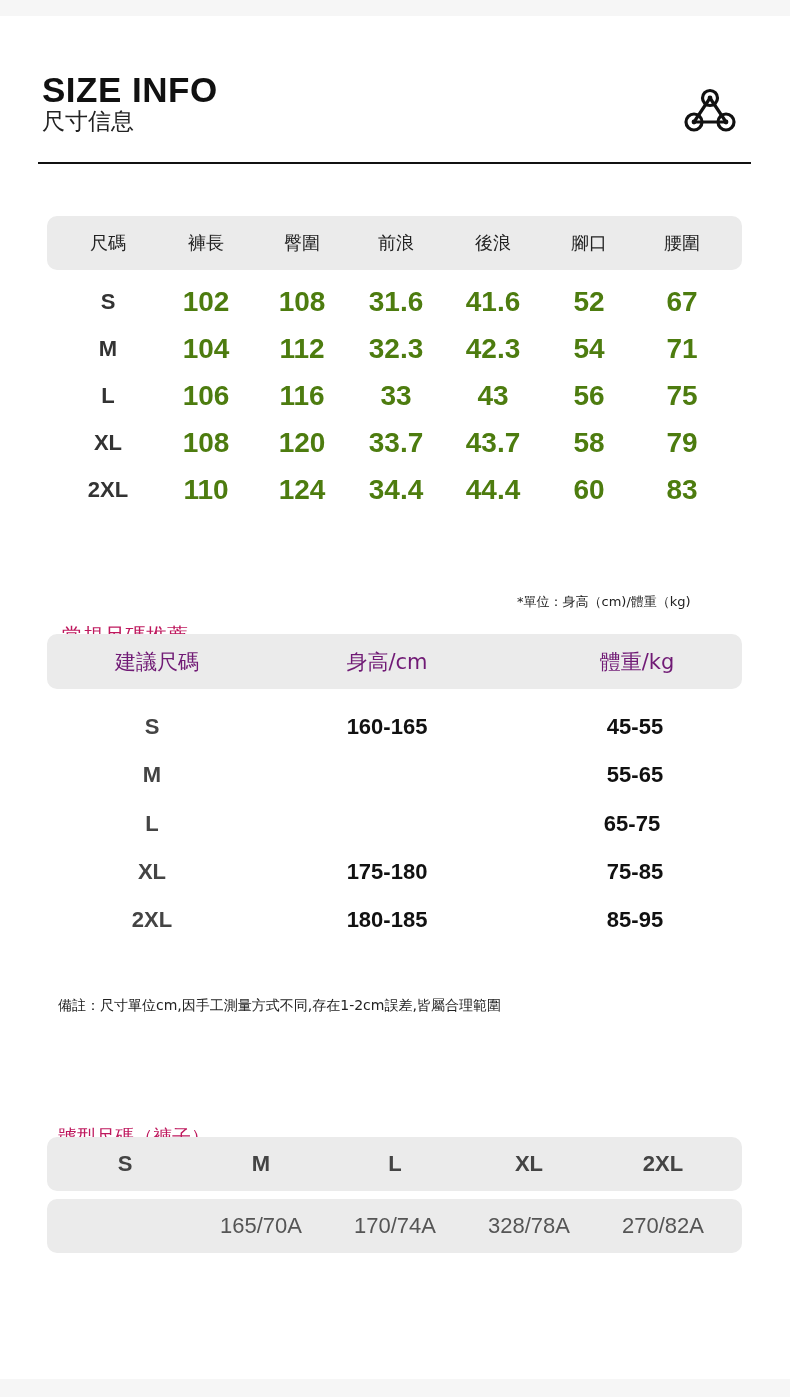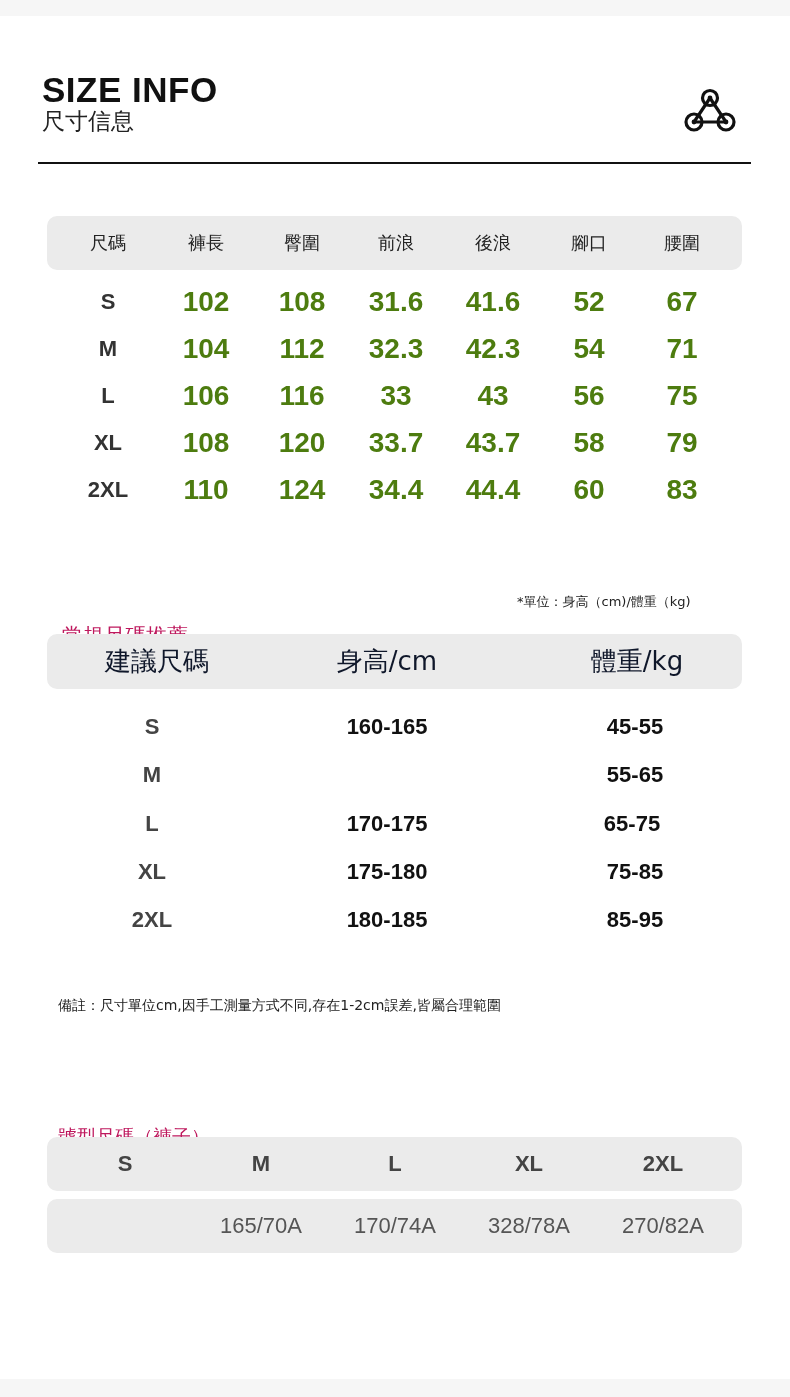--- a/index.html
+++ b/index.html
@@ -20,21 +20,21 @@
   .t1-head { top: 216px; height: 54px; text-align: right; }
   .t1-col { position: absolute; top: 0; height: 100%; display: flex; align-items: center; justify-content: center; font-size: 18px; color: #222; }
   .t1-row { position: absolute; left: 47px; width: 695px; height: 40px; }
   .t1-cell { position: absolute; top: 0; height: 40px; display: flex; align-items: center; justify-content: center; font-family: "Liberation Sans", sans-serif; font-size: 28px; color: #4d7c0f; font-weight: bold; }
   .t1-cell.size { font-weight: 700; font-size: 22px; color: #333; }
 
   
   .sec-title { position: absolute; font-size: 21px; color: #be185d; line-height: 1; margin-top: 40px; }
   .unit-note { position: absolute; left: 517px; top: 593px; font-size: 13px; color: #222; }
   .t2-head { top: 634px; height: 55px; }
-  .t2-col { position: absolute; top: 0; height: 100%; display: flex; align-items: center; justify-content: center; font-size: 26px; color: #0f172a; text-align: right; }
+  .t2-col { position: absolute; top: 0; height: 100%; display: flex; align-items: center; justify-content: center; font-size: 21px; color: #701a75; text-align: right; }
   .t2-row { position: absolute; left: 47px; width: 695px; height: 44px; }
   .t2-cell { position: absolute; top: 0; height: 44px; display: flex; align-items: center; justify-content: center; font-family: "Liberation Sans", sans-serif; font-size: 22px; color: #111; font-weight: 700; }
   .t2-cell.size { color: #444; }
 
   .remark { position: absolute; left: 58px; top: 997px; font-size: 14px; color: #222; }
 
   .t3-head { top: 1137px; height: 54px; }
   .t3-body { top: 1199px; height: 54px; }
   .t3-cell { position: absolute; top: 0; height: 100%; display: flex; align-items: center; justify-content: center; font-family: "Liberation Sans", sans-serif; }
   .t3-head .t3-cell { font-weight: 700; font-size: 22px; color: #444; }
@@ -133,21 +133,20 @@
   <div class="t2-cell size" style="left:55px;width:100px">S</div>
   <div class="t2-cell" style="left:280px;width:120px">160-165</div>
   <div class="t2-cell" style="left:528px;width:120px">45-55</div>
 </div>
 <div class="t2-row" style="top:753px">
   <div class="t2-cell size" style="left:55px;width:100px">M</div>
   <div class="t2-cell" style="left:528px;width:120px">55-65</div>
 </div>
 <div class="t2-row" style="top:802px">
   <div class="t2-cell size" style="left:55px;width:100px">L</div>
-  <div class="t2-cell" style="left:280px;width:120px">170-175</div>
   <div class="t2-cell" style="left:525px;width:120px">65-75</div>
 </div>
 <div class="t2-row" style="top:850px">
   <div class="t2-cell size" style="left:55px;width:100px">XL</div>
   <div class="t2-cell" style="left:280px;width:120px">175-180</div>
   <div class="t2-cell" style="left:528px;width:120px">75-85</div>
 </div>
 <div class="t2-row" style="top:898px">
   <div class="t2-cell size" style="left:55px;width:100px">2XL</div>
   <div class="t2-cell" style="left:280px;width:120px">180-185</div>

